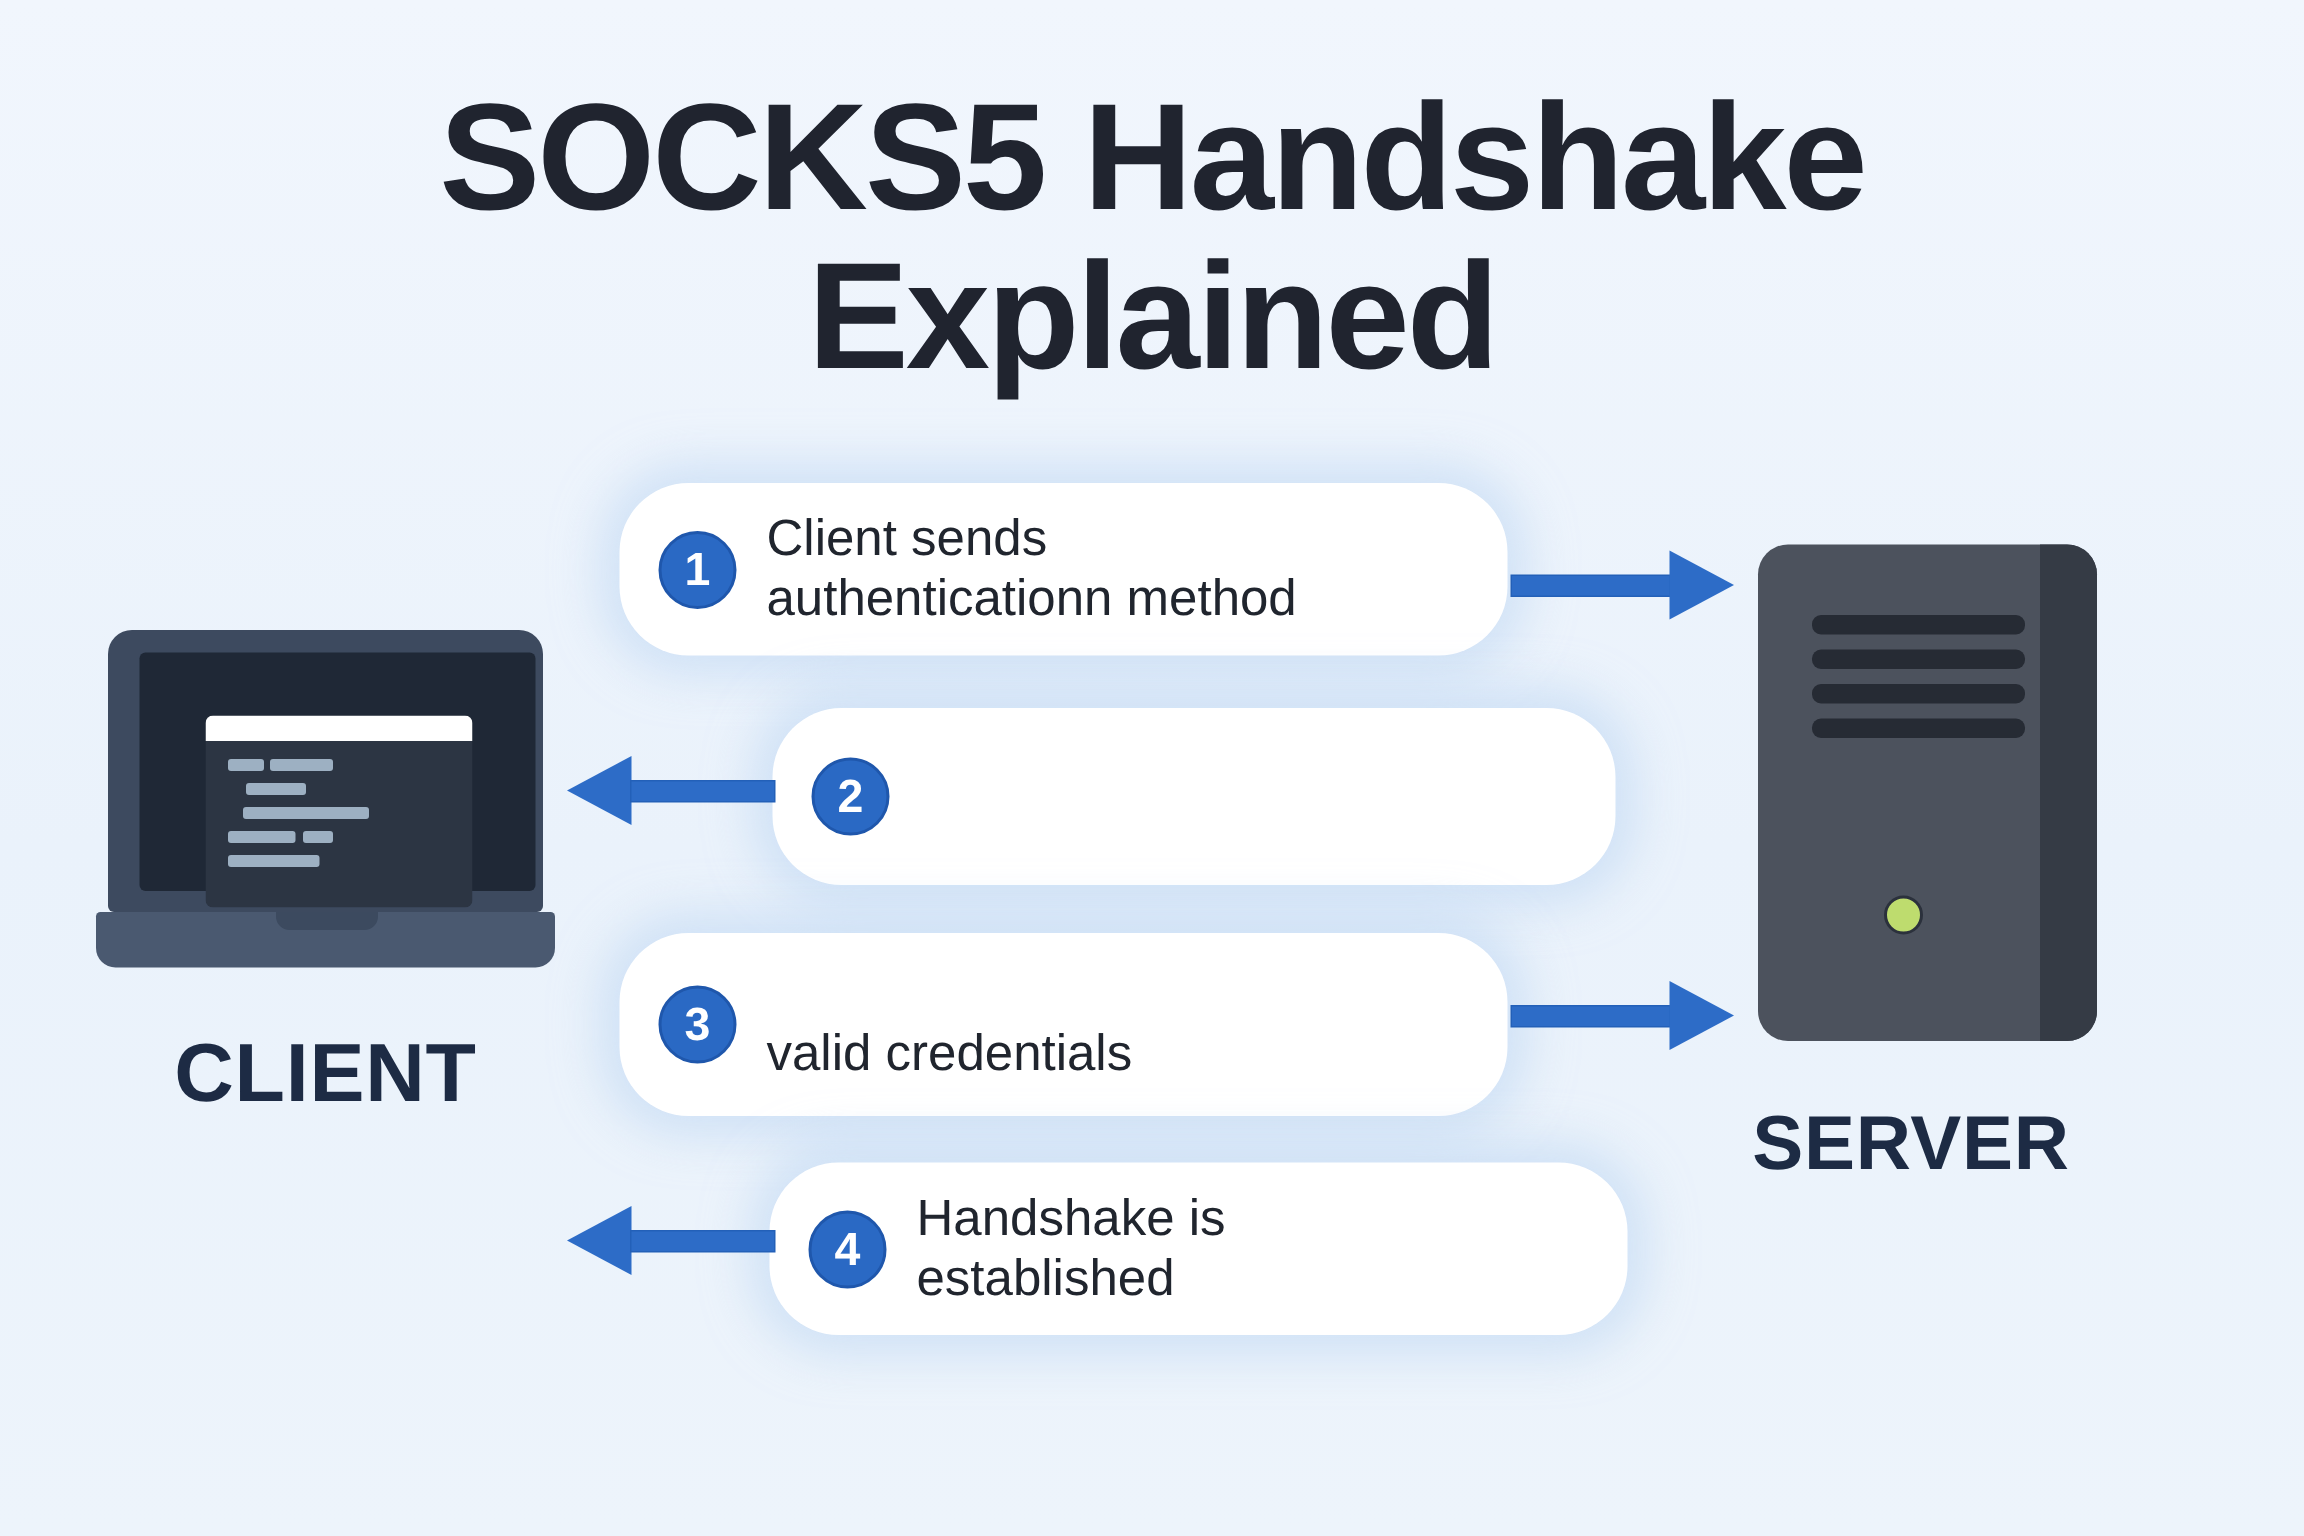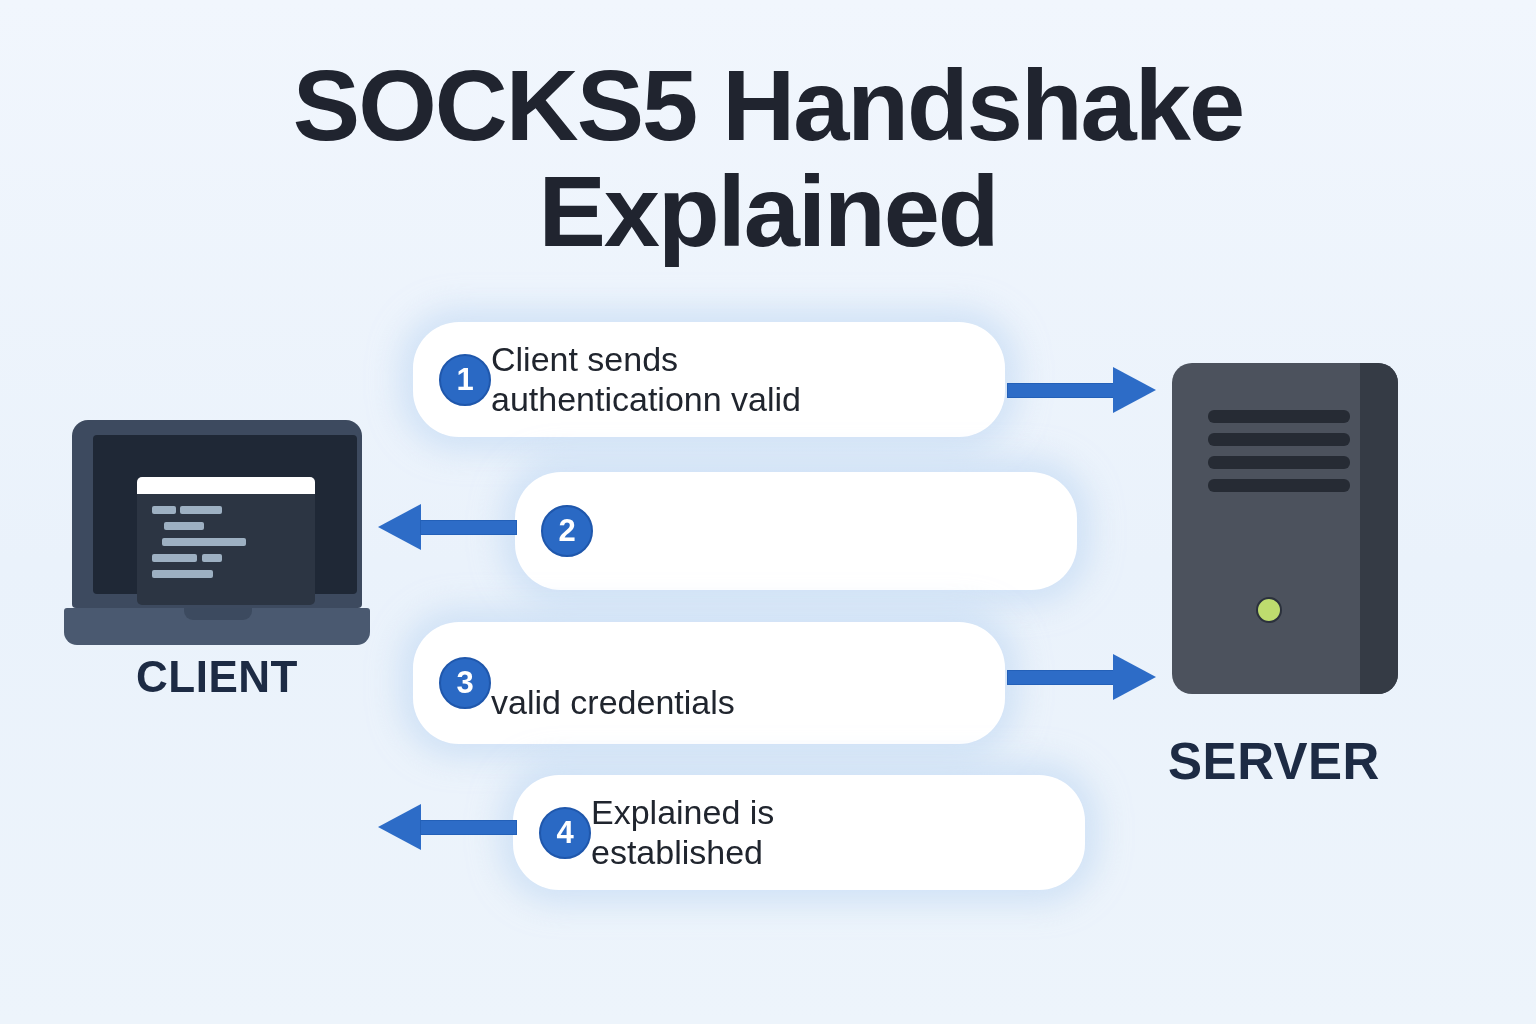--- a/index.html
+++ b/index.html
@@ -37,20 +37,21 @@
     border-radius: 50%;
     background: #2a69c4;
     border: 2px solid #1f57ac;
     color: #ffffff;
     font-weight: bold;
     font-size: 31px;
     display: flex; align-items: center; justify-content: center;
     flex: 0 0 52px;
   }
   .pill .step-text {
+    margin-left: 20px;
     font-size: 34px;
     font-weight: 500;
     line-height: 1.17;
     color: #20252e;
   }
   #pill-1 { left: 413px; top: 322px; width: 592px; height: 115px; }
   #pill-2 { left: 515px; top: 472px; width: 562px; height: 118px; }
   #pill-3 { left: 413px; top: 622px; width: 592px; height: 122px; }
   #pill-4 { left: 513px; top: 775px; width: 572px; height: 115px; }
 
@@ -119,33 +120,33 @@
   }
 
   
   .device-label {
     position: absolute;
     text-align: center;
     font-weight: bold;
     letter-spacing: 0.5px;
     color: #1d2b44;
   }
-  #client-label { left: 64px;  top: 652px; width: 306px; font-size: 44px; }
+  #client-label { left: 64px;  top: 683px; width: 306px; font-size: 55px; }
   #server-label { left: 1124px; top: 732px; width: 300px; font-size: 51px; }
 </style>
 </head>
 <body>
 
 <div class="stage">
 
   <h1 class="title"><span>SOCKS5 Handshake</span><br><span>Explained</span></h1>
 
   <div class="pill" id="pill-1">
     <div class="num">1</div>
-    <div class="step-text"><span>Client sends</span><br><span>authenticationn valid</span></div>
+    <div class="step-text"><span>Client sends</span><br><span>authenticationn method</span></div>
   </div>
   <div class="arrow" id="arrow-1">
     <div class="shaft"></div>
     <div class="head-right"></div>
   </div>
 
   <div class="pill" id="pill-2">
     <div class="num">2</div>
   </div>
   <div class="arrow" id="arrow-2">
@@ -157,21 +158,21 @@
     <div class="num">3</div>
     <div class="step-text"><br><span>valid credentials</span></div>
   </div>
   <div class="arrow" id="arrow-3">
     <div class="shaft"></div>
     <div class="head-right"></div>
   </div>
 
   <div class="pill" id="pill-4">
     <div class="num">4</div>
-    <div class="step-text"><span>Explained is</span><br><span>established</span></div>
+    <div class="step-text"><span>Handshake is</span><br><span>established</span></div>
   </div>
   <div class="arrow" id="arrow-4">
     <div class="head-left"></div>
     <div class="shaft"></div>
   </div>
 
   <div class="laptop">
     <div class="lap-screen">
       <div class="lap-display">
         <div class="lap-window">

